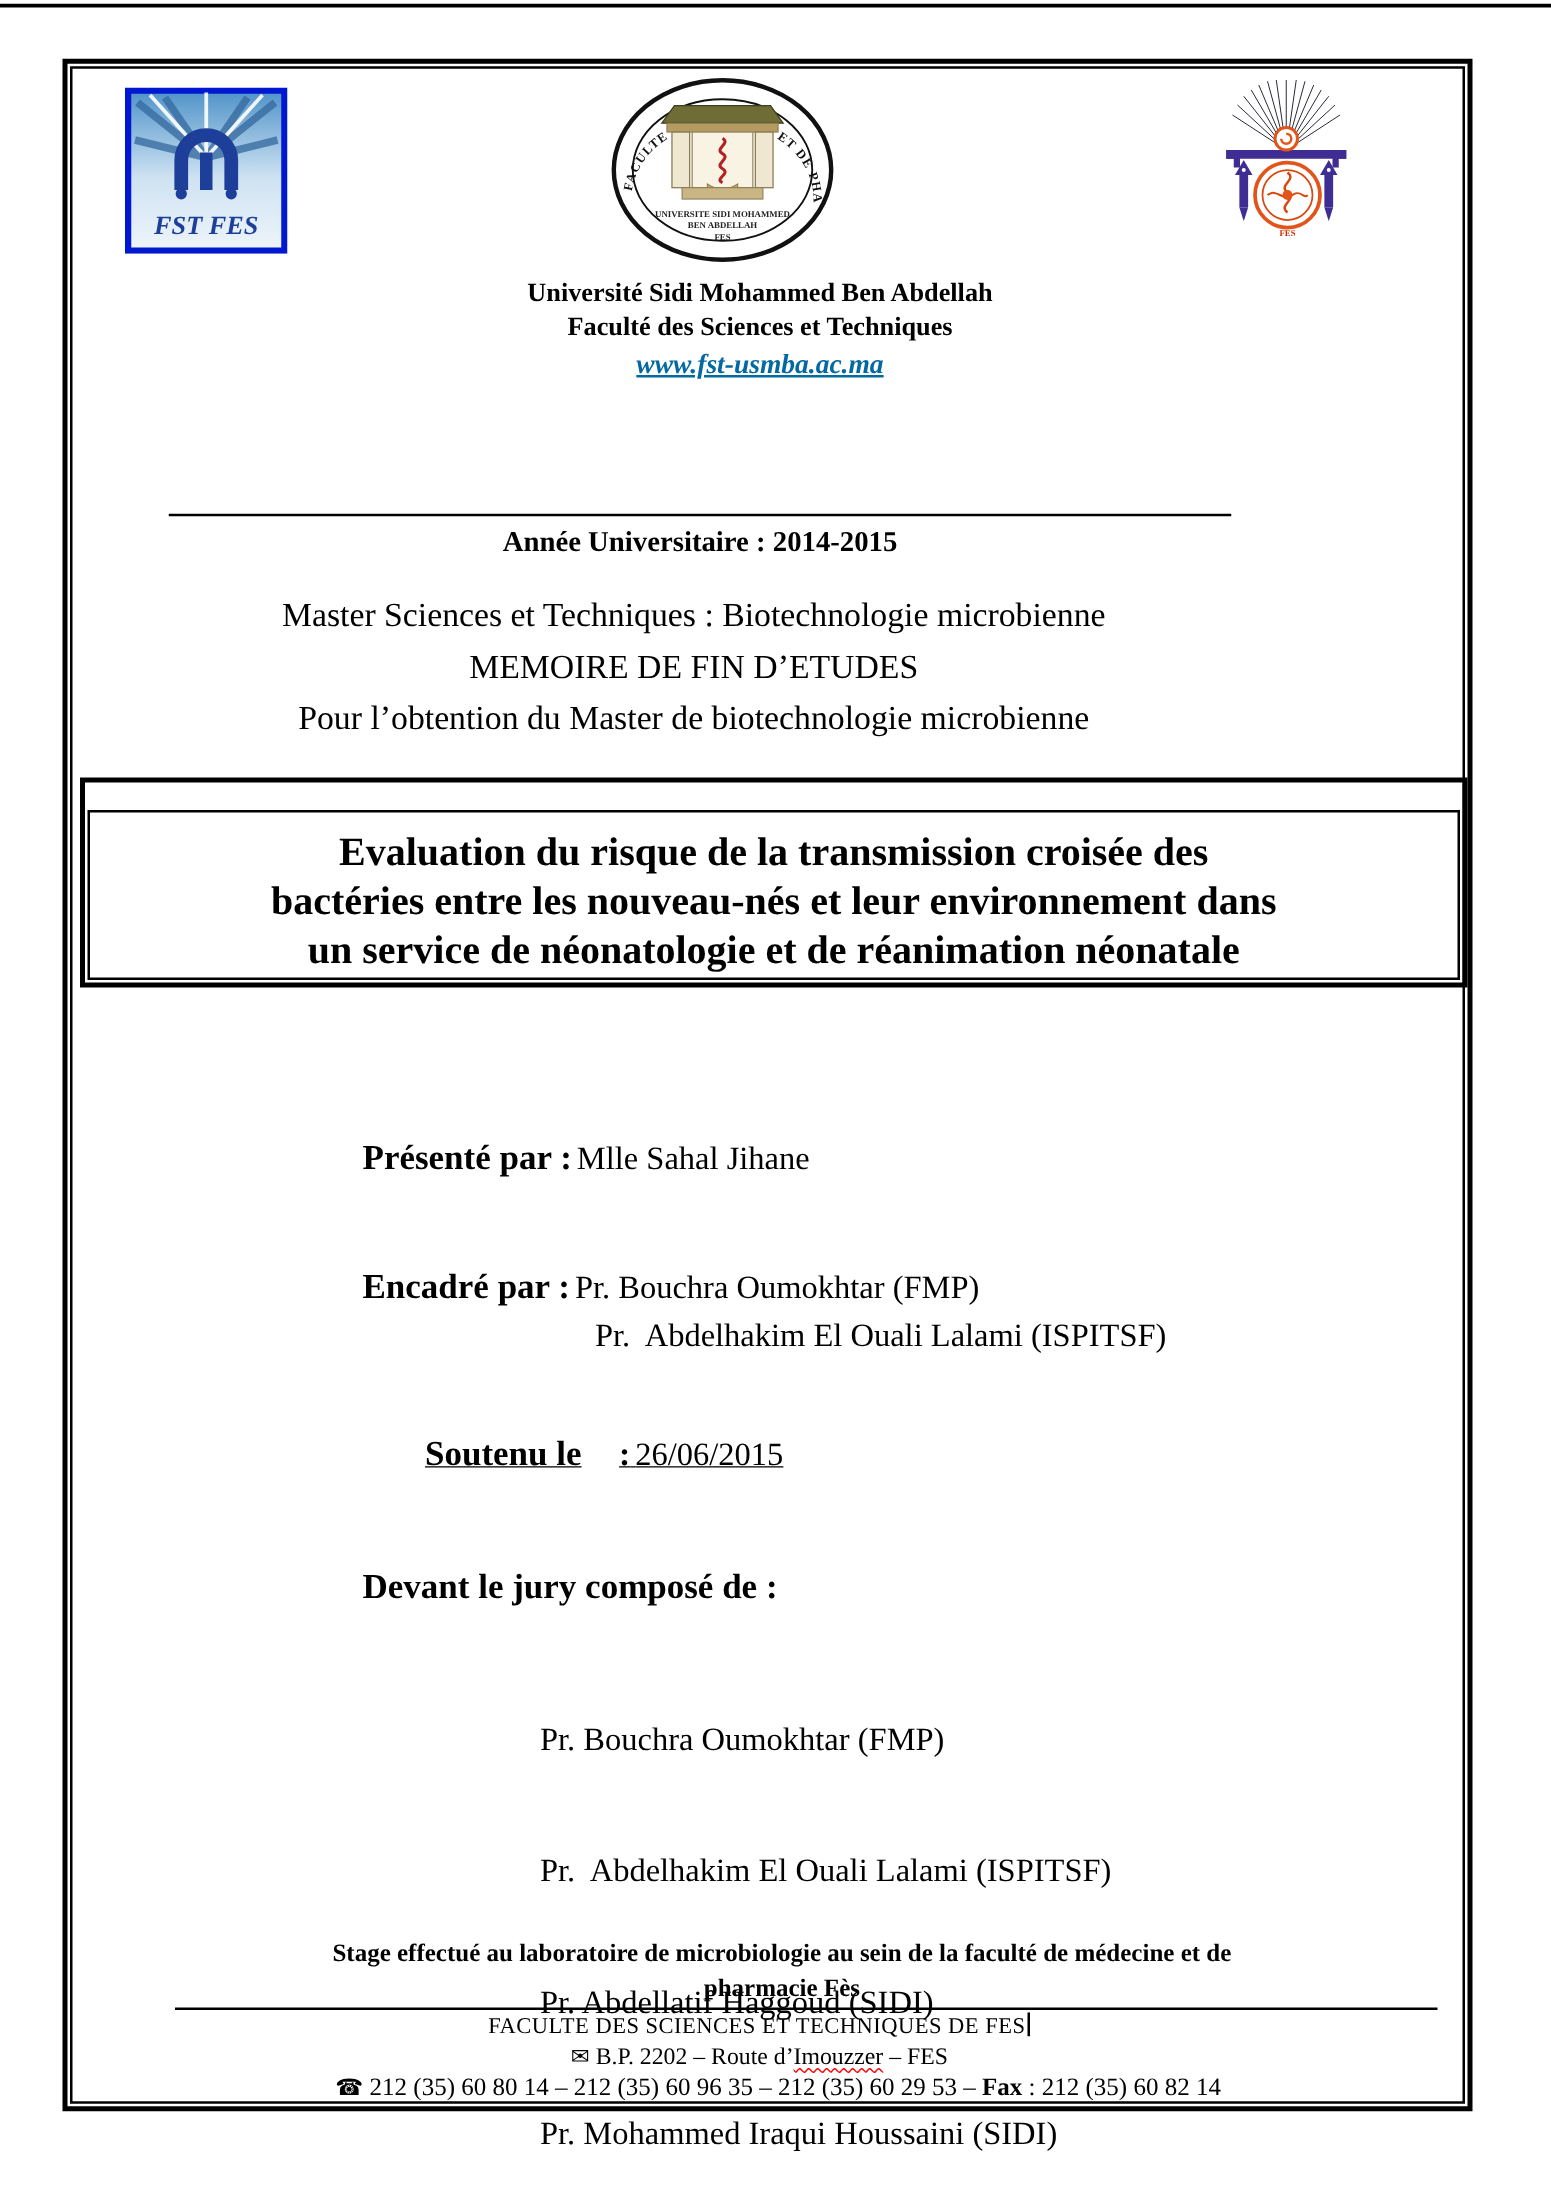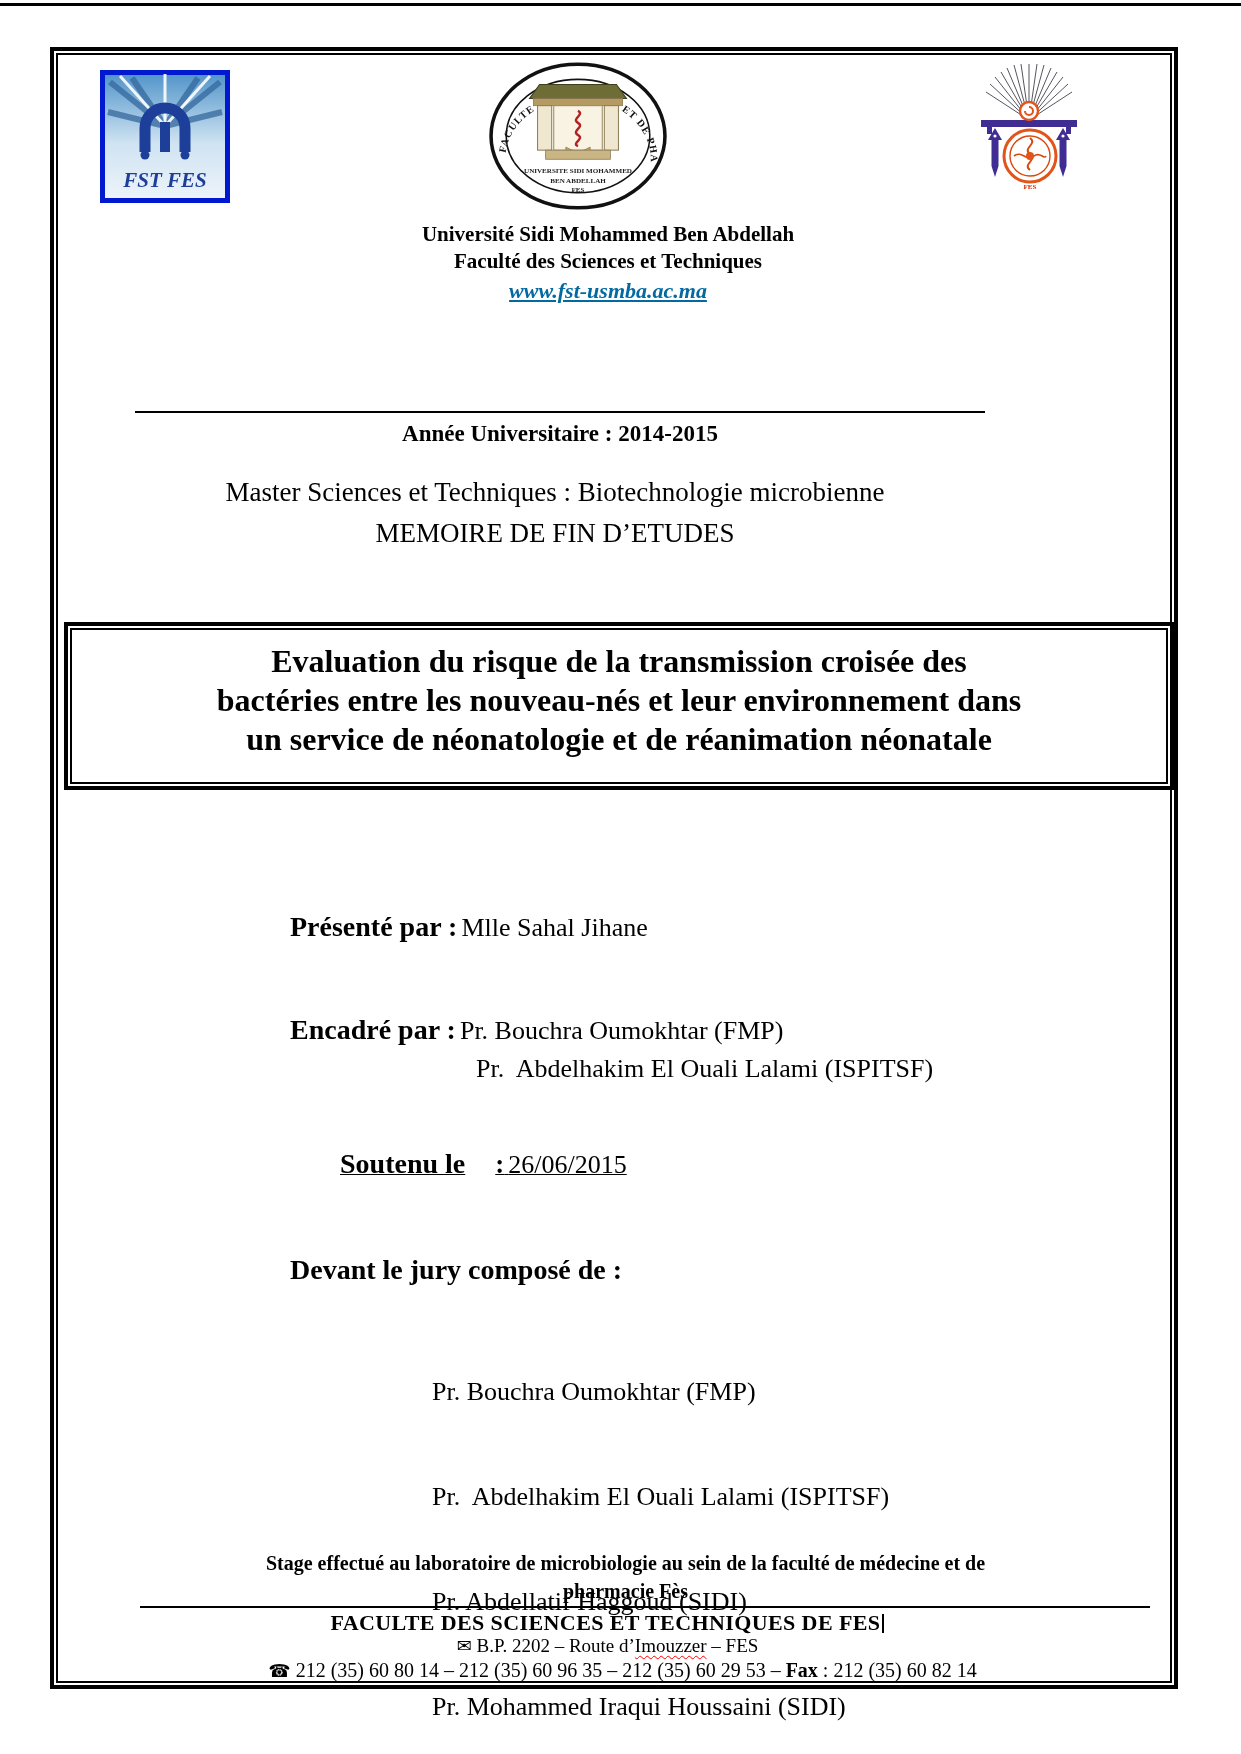--- a/index.html
+++ b/index.html
@@ -23,39 +23,39 @@
   .site-link { display:inline-block; margin-top:3px; color:#0369a1; font-weight:bold; font-style:italic;
                font-size:22px; text-decoration:underline; cursor:pointer; }
 
   .rule1 { left:135px; top:411px; width:850px; height:2px; background:#000; }
   .year-line { left:135px; top:421px; width:850px; text-align:center; font-weight:bold; font-size:23px; }
 
   .mid-block { left:65px; top:472px; width:980px; text-align:center; font-weight:normal; font-size:27px; line-height:41px; }
 
   
   .title-box { left:64px; top:622px; width:1110px; height:168px; border:4px solid #000; box-sizing:border-box; }
-  .title-box-inner { position:absolute; inset:2px; border:2px solid #000; }
+  .title-box-inner { position:absolute; inset:2px; border:2px solid #000;margin-top:20px; }
   .title-text { position:absolute; left:0; right:0; top:12px; text-align:center;
                 font-weight:bold; font-size:32px; line-height:39px; }
 
   .row-lbl { font-weight:bold; font-size:28px; }
   .row-val { font-size:26px; white-space:pre-wrap; }
 
   .presented-row { left:290px; top:911px; }
   .supervised-row { left:290px; top:1014px; }
   .supervised-line2 { left:476px; top:1054px; font-size:26px; white-space:pre-wrap; }
   .defense-row { left:340px; top:1148px;text-decoration:underline; }
   .defense-sep { margin-left:30px; font-weight:bold; font-size:27px; }
   .jury-label { left:290px; top:1254px; }
   .jury-list { left:432px; top:1304px; font-size:26px; line-height:35px; white-space:pre-wrap; }
 
   
   .stage-note { left:83px; top:1549px; width:1085px; text-align:center; font-weight:bold; font-size:20px; line-height:28px; }
   .rule2 { left:140px; top:1606px; width:1010px; height:2px; background:#000; }
-  .fac-line { left:65px; top:1610px; width:1085px; text-align:center; font-weight:bold; font-size:22px; letter-spacing:0.4px; }
+  .fac-line { left:65px; top:1610px; width:1085px; text-align:center; font-weight:normal; font-size:18px; letter-spacing:0.4px; }
   .cursor-bar { display:inline-block; width:2px; height:19px; background:#000; margin-left:2px; vertical-align:-3px; }
   .addr-line { left:65px; top:1635px; width:1085px; text-align:center; font-size:19px; }
   .phones-line { left:80px; top:1659px; width:1085px; text-align:center; font-size:20px; }
   .misspelled { text-decoration:underline wavy #ff0000; text-decoration-thickness:1px; text-underline-offset:3px; }
   .glyph-icon { font-family:"DejaVu Sans",sans-serif; font-size:18px; }
   .fax-bold { font-weight:bold; }
 
   
   .logo-fst { left:100px; top:70px; }
   .logo-fmp { left:487px; top:60px; }
@@ -183,20 +183,21 @@
   <div class="univ-line">Faculté des Sciences et Techniques</div>
   <a class="site-link">www.fst-usmba.ac.ma</a>
 </div>
 
 <div class="abs rule1"></div>
 <div class="abs year-line">Année Universitaire : 2014-2015</div>
 
 <div class="abs mid-block">
   <div>Master Sciences et Techniques : Biotechnologie microbienne</div>
   <div>MEMOIRE DE FIN D’ETUDES</div>
+  <div>Pour l’obtention du Master de biotechnologie microbienne</div>
 </div>
 
 <div class="abs title-box">
   <div class="title-box-inner">
     <div class="title-text">
       <div>Evaluation du risque de la transmission croisée des</div>
       <div>bactéries entre les nouveau-nés et leur environnement dans</div>
       <div>un service de néonatologie et de réanimation néonatale</div>
     </div>
   </div>

